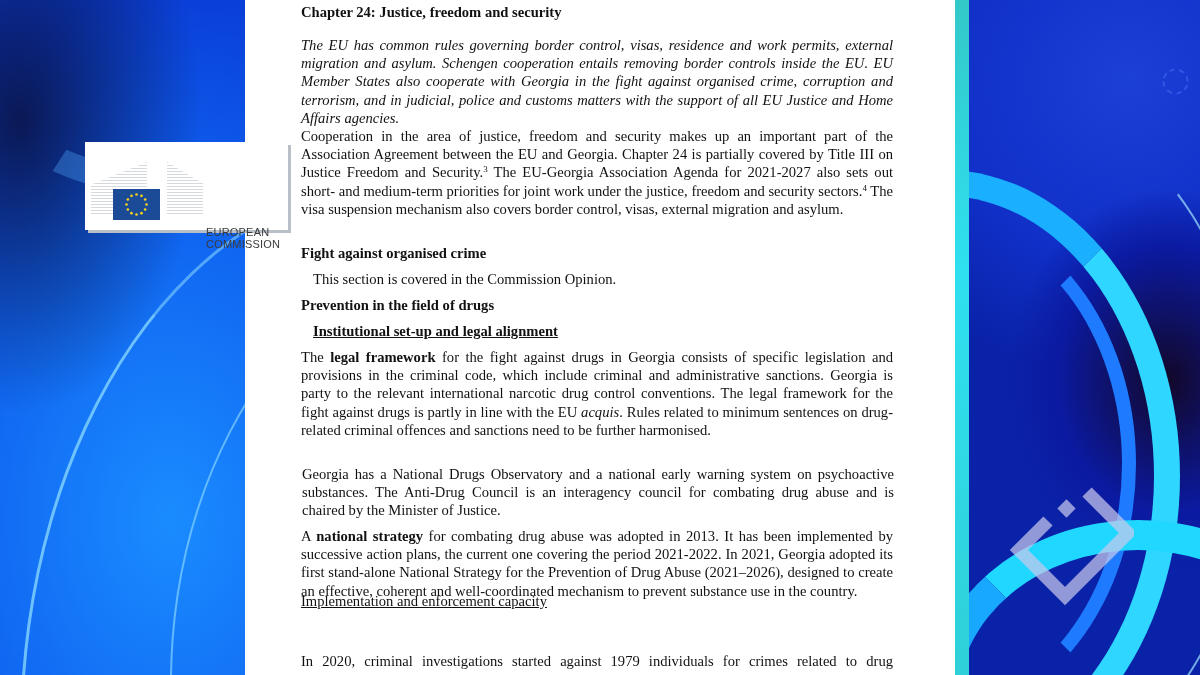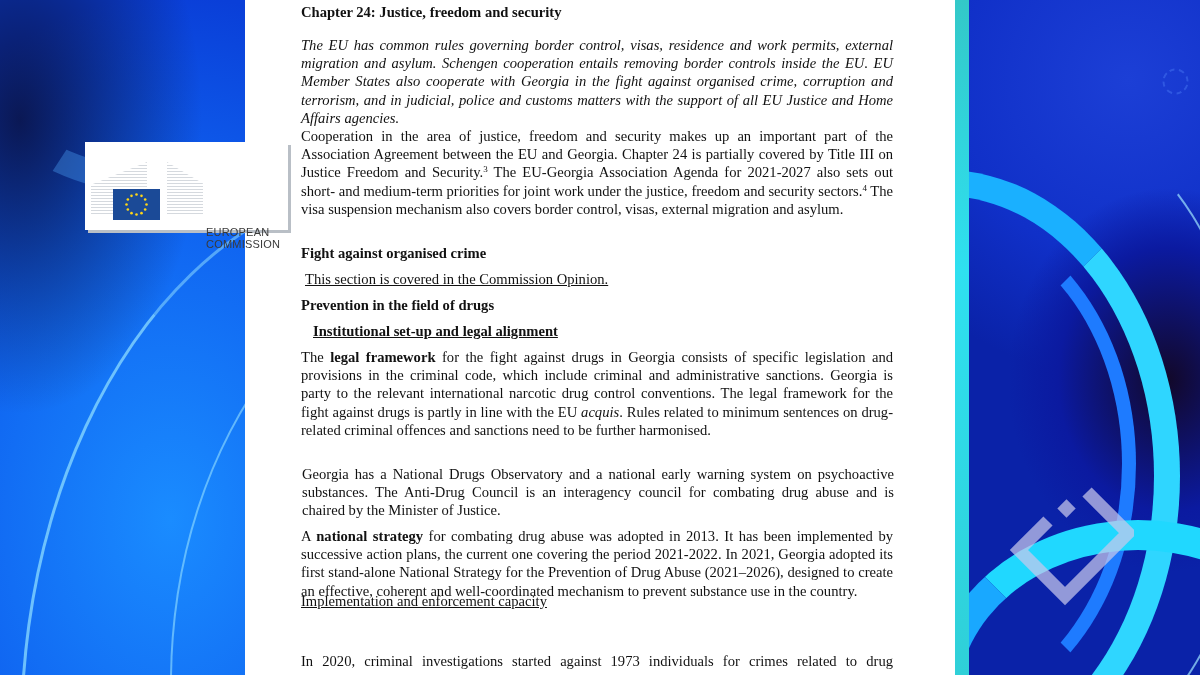--- a/index.html
+++ b/index.html
@@ -96,35 +96,35 @@
 <div class="page">
   <div class="doc">
     <p class="h" style="position:absolute; top:3px; left:0; white-space:nowrap;">Chapter 24: Justice, freedom and security</p>
 
     <p class="it" style="position:absolute; top:27px; left:0; width:592px;">The EU has common rules governing border control, visas, residence and work permits, external migration and asylum. Schengen cooperation entails removing border controls inside the EU. EU Member States also cooperate with Georgia in the fight against organised crime, corruption and terrorism, and in judicial, police and customs matters with the support of all EU Justice and Home Affairs agencies.</p>
 
     <p style="position:absolute; top:127px; left:0; width:592px;"><span>Cooperation in the area of justice, freedom and security makes up an important part of the Association Agreement between the EU and Georgia. Chapter 24 is partially covered by Title III on Justice Freedom and Security.</span><sup>3</sup><span> The EU-Georgia Association Agenda for 2021-2027 also sets out short- and medium-term priorities for joint work under the justice, freedom and security sectors.</span><sup>4</sup><span> The visa suspension mechanism also covers border control, visas, external migration and asylum.</span></p>
 
     <p class="h" style="position:absolute; top:244px; left:0;">Fight against organised crime</p>
 
-    <p style="position:absolute; top:270px; left:4px;text-decoration:underline;">This section is covered in the Commission Opinion.</p>
+    <p style="position:absolute; top:270px; left:12px;">This section is covered in the Commission Opinion.</p>
 
     <p class="h" style="position:absolute; top:296px; left:0;">Prevention in the field of drugs</p>
 
     <p class="u" style="position:absolute; top:322px; left:12px;font-weight:bold;">Institutional set-up and legal alignment</p>
 
     <p style="position:absolute; top:348px; left:0; width:592px;"><span>The </span><b>legal framework</b><span> for the fight against drugs in Georgia consists of specific legislation and provisions in the criminal code, which include criminal and administrative sanctions. Georgia is party to the relevant international narcotic drug control conventions. The legal framework for the fight against drugs is partly in line with the EU </span><i>acquis</i><span>. Rules related to minimum sentences on drug-related criminal offences and sanctions need to be further harmonised.</span></p>
 
     <p style="position:absolute; top:465px; left:1px; width:592px;">Georgia has a National Drugs Observatory and a national early warning system on psychoactive substances. The Anti-Drug Council is an interagency council for combating drug abuse and is chaired by the Minister of Justice.</p>
 
     <p style="position:absolute; top:527px; left:0; width:592px;"><span>A </span><b>national strategy</b><span> for combating drug abuse was adopted in 2013. It has been implemented by successive action plans, the current one covering the period 2021-2022. In 2021, Georgia adopted its first stand-alone National Strategy for the Prevention of Drug Abuse (2021–2026), designed to create an effective, coherent and well-coordinated mechanism to prevent substance use in the country.</span></p>
 
     <p class="u" style="position:absolute; top:592px; left:0;">Implementation and enforcement capacity</p>
 
-    <p style="position:absolute; top:652px; left:0; width:592px; text-align-last: justify;">In 2020, criminal investigations started against 1973 individuals for crimes related to drug</p>
+    <p style="position:absolute; top:652px; left:0; width:592px; text-align-last: justify;">In 2020, criminal investigations started against 1979 individuals for crimes related to drug</p>
   </div>
 </div>
 
 <div class="logo-card">
   <div class="building-l"></div>
   <div class="building-r"></div>
   <div class="eu-flag">
     <svg width="47" height="31" viewBox="0 0 47 31" id="flag-svg">
         <circle cx="23.50" cy="5.50" r="1.3" fill="#ffd617"></circle>
         <circle cx="28.50" cy="6.84" r="1.3" fill="#ffd617"></circle>

